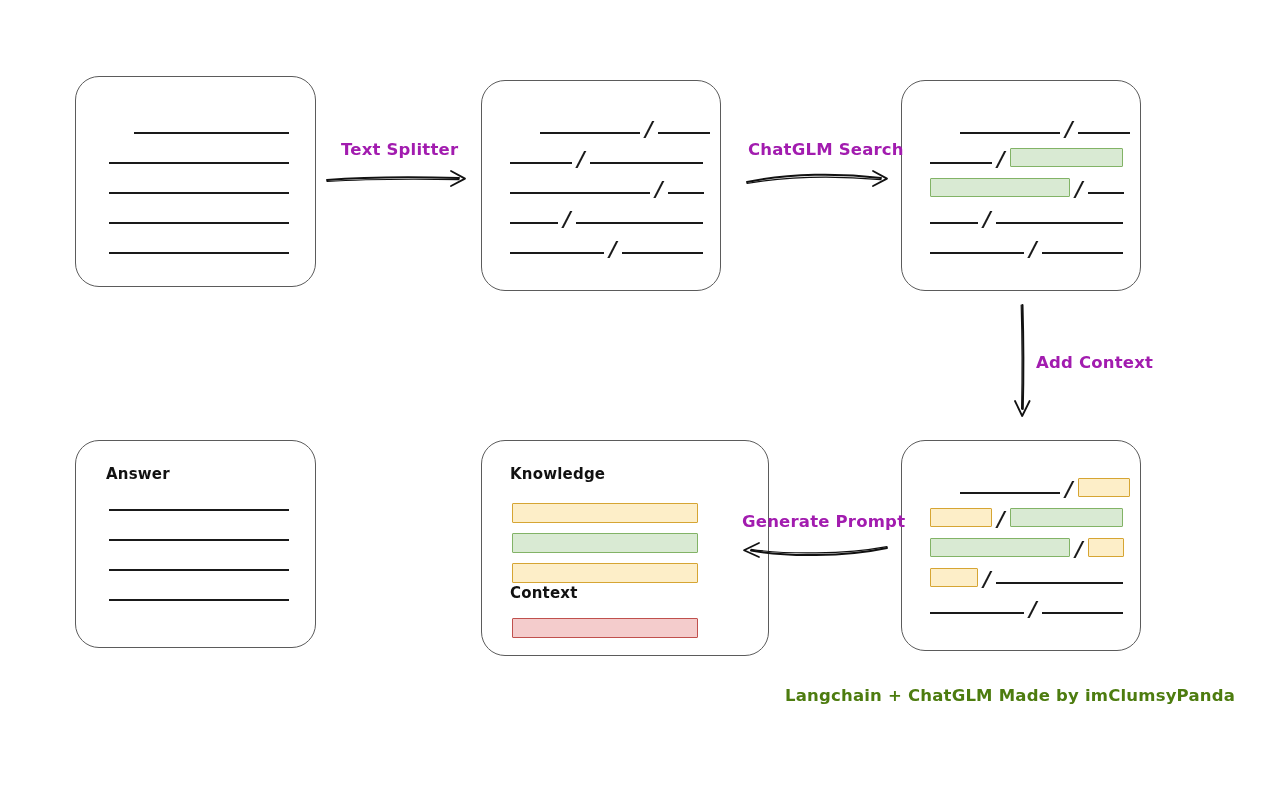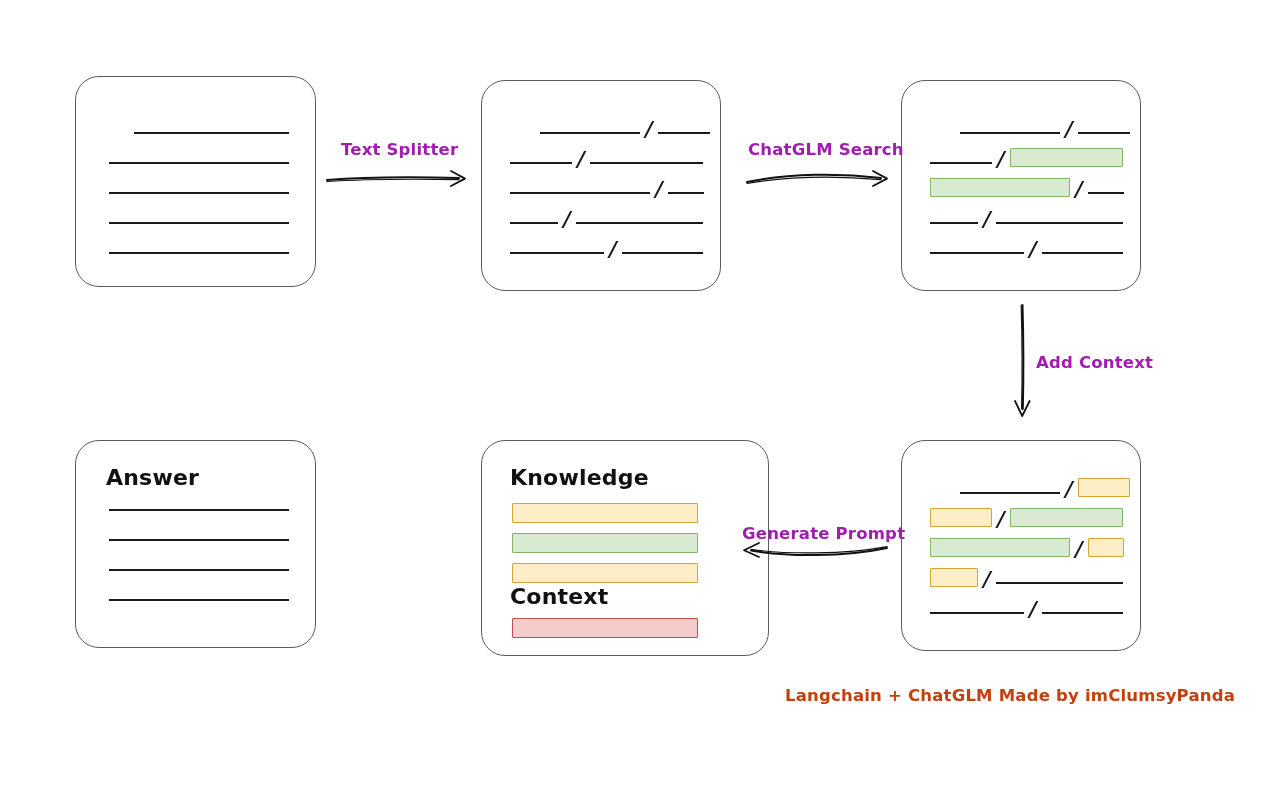--- a/index.html
+++ b/index.html
@@ -22,21 +22,21 @@
   .card {
     position: absolute;
     box-sizing: border-box;
     border: 1.4px solid #5b5b5b;
     border-radius: 24px;
     background: #ffffff;
   }
   .card-title {
     position: absolute;
     font-family: "DejaVu Sans", sans-serif;
-    font-size: 22px;
+    font-size: 15px;
     font-weight: 600;
     letter-spacing: .2px;
     color: #111111;
     white-space: nowrap;
   }
   
   .row {
     position: absolute;
     display: flex;
     align-items: center;
@@ -93,21 +93,21 @@
     font-weight: 600;
     color: #a21caf;
     white-space: nowrap;
     letter-spacing: .2px;
   }
   .footer-note {
     position: absolute;
     font-family: "DejaVu Sans", sans-serif;
     font-size: 16.5px;
     font-weight: 600;
-    color: #c2410c;
+    color: #4d7c0f;
     white-space: nowrap;
     letter-spacing: .2px;
   }
 </style>
 </head>
 <body>
 
 <div id="canvas">
 
   <div class="card" style="left:75px; top:76px; width:241px; height:211px;">
@@ -262,21 +262,21 @@
   <div class="arrow-wrap" style="left:1005px; top:303px; width:40px; height:118px;">
     <svg width="40" height="118" viewBox="0 0 40 118">
       <path d="M17.5,2 C18.6,40 18.6,75 17.8,106" fill="none" stroke="#111" stroke-width="2" stroke-linecap="round"></path>
       <path d="M16.2,2 C17.3,40 17.3,75 16.6,106" fill="none" stroke="#111" stroke-width="1.2" stroke-linecap="round"></path>
       <path d="M10,98 L17.2,113 L24.6,98" fill="none" stroke="#111" stroke-width="1.8" stroke-linejoin="round" stroke-linecap="round"></path>
     </svg>
   </div>
   <div class="arrow-label" style="left:1036px; top:353px;">Add Context</div>
 
   <div class="arrow-wrap" style="left:735px; top:512px; width:155px; height:50px;">
-    <div class="arrow-label" style="left:7px; top:12px;">Generate Prompt</div>
+    <div class="arrow-label" style="left:7px; top:0px;">Generate Prompt</div>
     <svg width="155" height="50" viewBox="0 0 155 50">
       <path d="M152,36 C110,45 50,45 16,38.5" fill="none" stroke="#111" stroke-width="2" stroke-linecap="round"></path>
       <path d="M152,34.6 C110,42.5 50,42.5 16,37.3" fill="none" stroke="#111" stroke-width="1.2" stroke-linecap="round"></path>
       <path d="M24,31 L9,38.2 L24,45" fill="none" stroke="#111" stroke-width="1.8" stroke-linejoin="round" stroke-linecap="round"></path>
     </svg>
   </div>
 
 
   <div class="footer-note" style="left:785px; top:686px;">Langchain + ChatGLM Made by imClumsyPanda</div>
 

